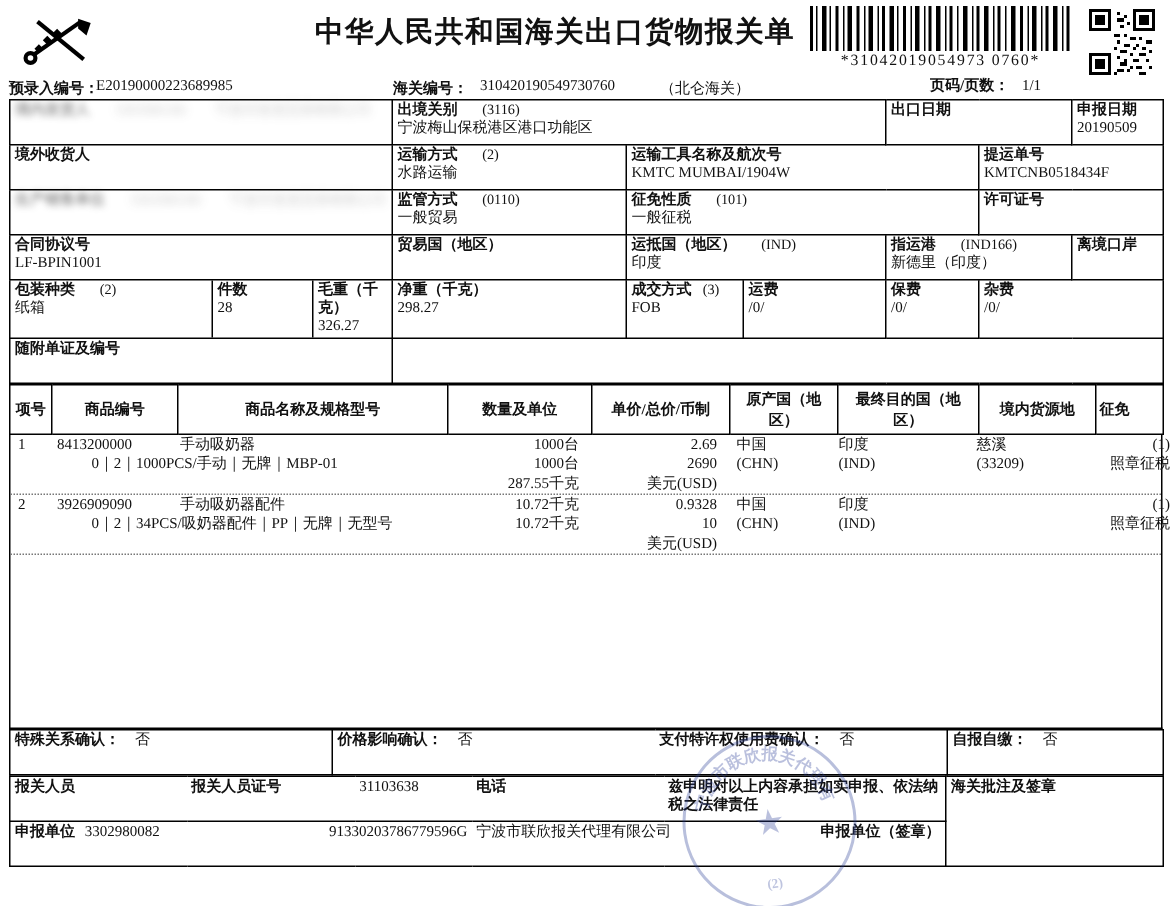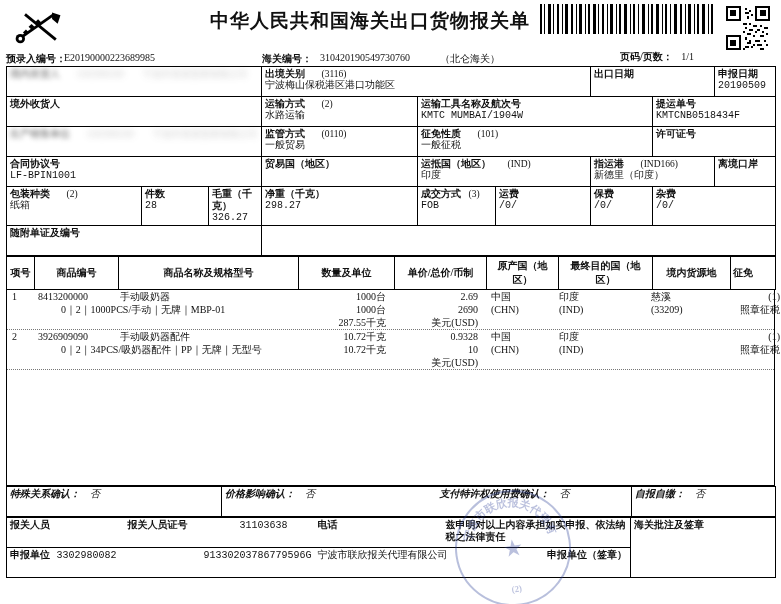--- a/index.html
+++ b/index.html
@@ -46,21 +46,21 @@
   table.grid td{
     border:1px solid #000;
     vertical-align:top;
     padding:1px 3px 2px 3px;
     height:26px;
     font-size:10px;
     line-height:12px;
   }
   .lab{font-weight:bold;font-size:10px;}
   .code{font-weight:normal;margin-left:14px;font-size:9.5px;}
-  .val{font-size:10px;font-family:Liberation Mono, monospace;}
+  .val{font-size:10px;font-family:Liberation Serif, serif;}
   .blur{
     filter:blur(2.4px);
     color:#555;
     opacity:.62;
     user-select:none;
   }
   .blurbar{
     filter:blur(2.6px);opacity:.55;color:#444;font-size:10px;line-height:12px;
   }
 
@@ -84,21 +84,21 @@
   .c-price{width:92px;text-align:right;}
   .c-origin{width:70px;}
   .c-dest{width:92px;}
   .c-src{width:80px;}
   .c-tax{width:60px;text-align:right;}
   .spec{font-size:9.5px;}
 
   
   .confirm{position:relative;}
   .confirm td{height:20px;}
-  .cf{display:inline-block;font-style:italic;}
+  .cf{display:inline-block;}
   .cf .k{font-weight:bold;}
   .cf .v{margin-left:10px;}
 
   
   .foot td{height:24px;}
   .stamp{
     position:absolute;left:455px;top:490px;width:112px;height:112px;
     border-radius:50%;
     border:2.5px solid rgba(40,60,150,.33);
     color:rgba(40,60,150,.35);
@@ -178,20 +178,21 @@
             <rect x="142" y="0" width="2" height="30"></rect>
           <rect x="147" y="0" width="1" height="30"></rect>
             <rect x="150" y="0" width="3" height="30"></rect>
           <rect x="156" y="0" width="1" height="30"></rect>
             <rect x="159" y="0" width="2" height="30"></rect>
           <rect x="164" y="0" width="3" height="30"></rect>
             <rect x="170" y="0" width="1" height="30"></rect>
           <rect x="173" y="0" width="2" height="30"></rect>
         </g>
       </svg>
+      <div class="barcode-num">*31042019054973 0760*</div>
     </div>
 
     <svg class="qr" viewBox="0 0 21 21" shape-rendering="crispEdges">
       <rect width="21" height="21" fill="#fff"></rect>
       <g fill="#000">
         <rect x="0" y="0" width="7" height="1"></rect>
           <rect x="0" y="6" width="7" height="1"></rect>
         <rect x="0" y="0" width="1" height="7"></rect>
           <rect x="6" y="0" width="1" height="7"></rect>
         <rect x="2" y="2" width="3" height="3"></rect>

